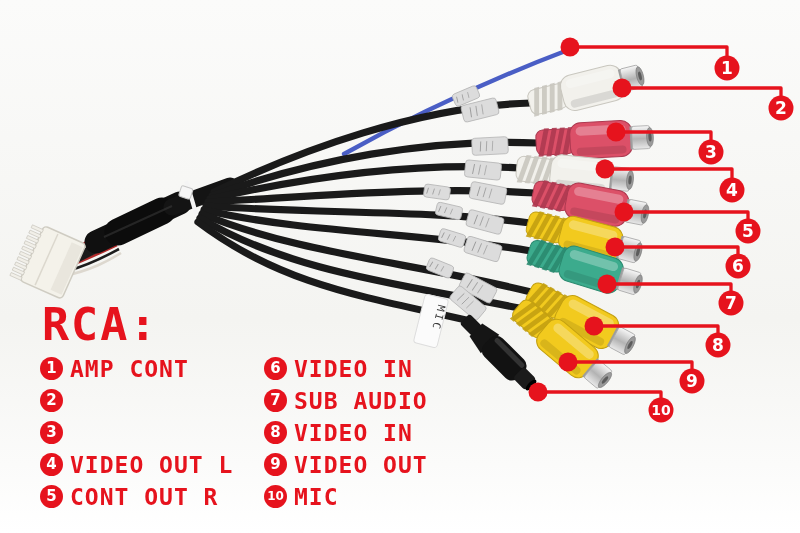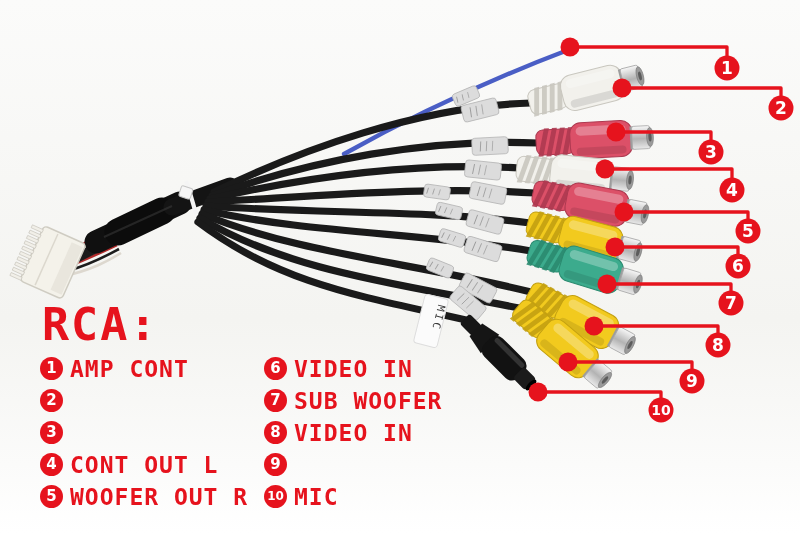--- a/index.html
+++ b/index.html
@@ -413,42 +413,43 @@
           <span class="llabel">AMP CONT</span>
         </div>
         <div class="lrow">
           <span class="bullet">2</span>
         </div>
         <div class="lrow">
           <span class="bullet">3</span>
         </div>
         <div class="lrow">
           <span class="bullet">4</span>
-          <span class="llabel">CONT OUT L</span>
+          <span class="llabel">VIDEO OUT L</span>
         </div>
         <div class="lrow">
           <span class="bullet">5</span>
-          <span class="llabel">WOOFER OUT R</span>
+          <span class="llabel">CONT OUT R</span>
         </div>
       </div>
       <div class="col right">
         <div class="lrow">
           <span class="bullet">6</span>
           <span class="llabel">VIDEO IN</span>
         </div>
         <div class="lrow">
           <span class="bullet">7</span>
-          <span class="llabel">SUB WOOFER</span>
+          <span class="llabel">SUB AUDIO</span>
         </div>
         <div class="lrow">
           <span class="bullet">8</span>
           <span class="llabel">VIDEO IN</span>
         </div>
         <div class="lrow">
           <span class="bullet">9</span>
+          <span class="llabel">VIDEO OUT</span>
         </div>
         <div class="lrow">
           <span class="bullet">10</span>
           <span class="llabel">MIC</span>
         </div>
       </div>
     </div>
   </div>
 </div>
 

